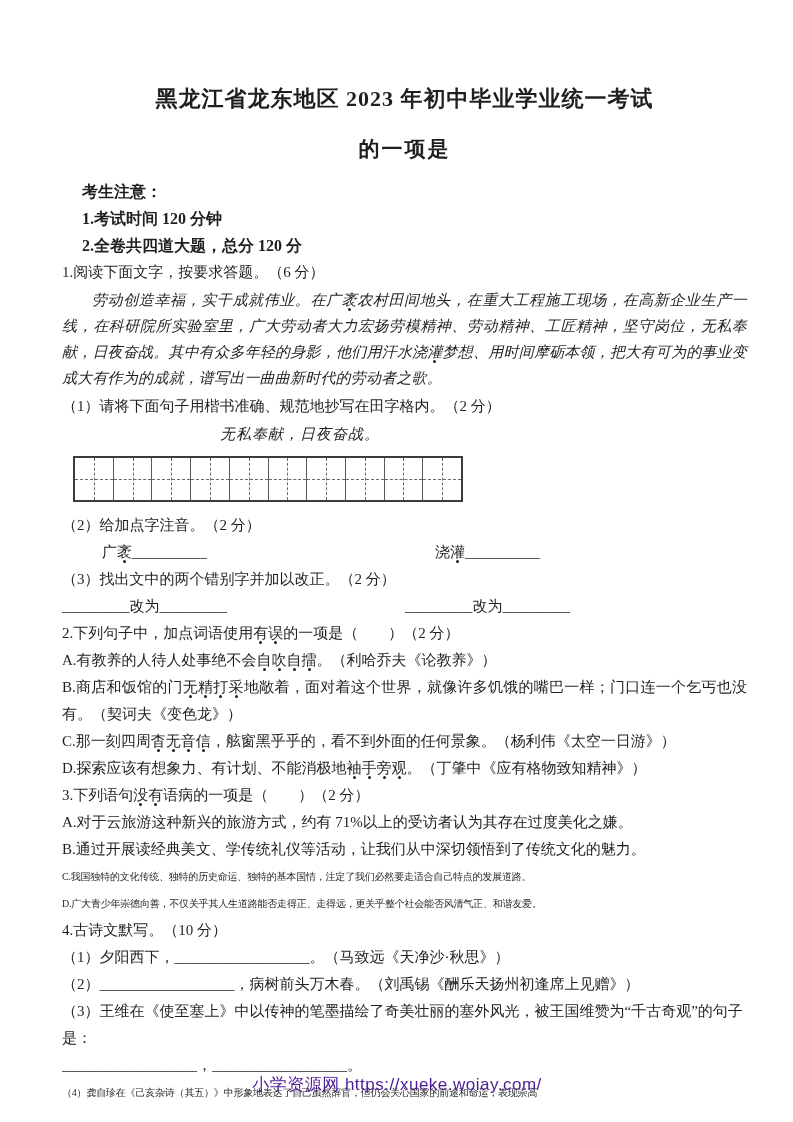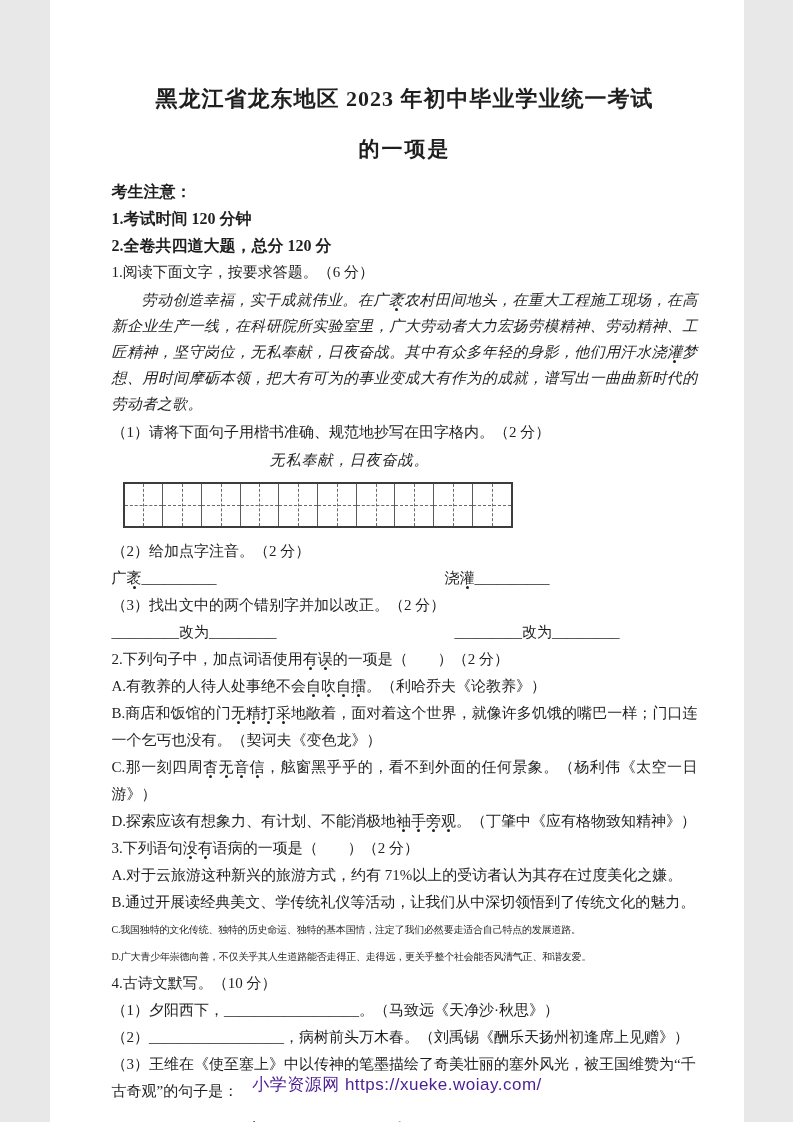--- a/index.html
+++ b/index.html
@@ -1,18 +1,18 @@
 <!DOCTYPE html>
 <html><head>
 <meta charset="utf-8">
 <style>
   html,body { margin:0; padding:0; background:#e8e8e8; }
   .page {
     position: relative;
-    width: 694px;
+    width: 793px;
     height: 1122px;
     margin: 0 auto;
     background: #ffffff;
     box-sizing: border-box;
     padding: 84px 46px 0 62px;
     font-family: "Liberation Serif", "DejaVu Serif", serif;
     font-size: 15px;
     color: #1f1f1f;
     overflow: hidden;
   }
@@ -23,21 +23,21 @@
     margin: 0 0 21px 0;
     letter-spacing: 1px;
   }
   .subtitle {
     font-size: 21px;
     font-weight: bold;
     text-align: center;
     margin: 0 0 15px 0;
     letter-spacing: 2px;
   }
-  .bold-line { font-weight: bold; line-height: 27px; font-size: 16px; }
+  .bold-line { font-weight: bold; line-height: 27px; font-size: 16px; margin-left: 20px; }
   .section-heading { font-weight: bold; line-height: 28px; font-size: 16.5px; }
   .line { line-height: 27px; }
   .passage {
     margin: 1px 0 2px 0;
     font-style: italic;
     text-indent: 2em;
     line-height: 26px;
     text-align: justify;
     letter-spacing: 0.2px;
   }
@@ -66,21 +66,21 @@
   .tzg-cell::after {
     content: ""; position: absolute; top: 50%; left: 0; right: 0;
     border-top: 1px dashed #6a6a6a;
   }
   
   .dot { position: relative; font-style: inherit; }
   .dot::after {
     content: ""; position: absolute; left: 50%; margin-left: -1.5px; bottom: -3px;
     width: 3px; height: 3px; border-radius: 50%; background: #1f1f1f;
   }
-  .col1  { display: inline-block; width: 333px; }
+  .col1  { display: inline-block; width: 333px; margin-left: 40px; }
   .col1b { display: inline-block; width: 343px; }
   .tight { font-size: 10px; letter-spacing: -0.2px; }
   .justify { text-align: justify; }
   .footer {
     position: absolute;
     left: 1px; right: 0; bottom: 26px;
     text-align: center;
     font-family: "Liberation Sans", "DejaVu Sans", sans-serif;
     font-size: 17px;
     color: #4c1d95;

